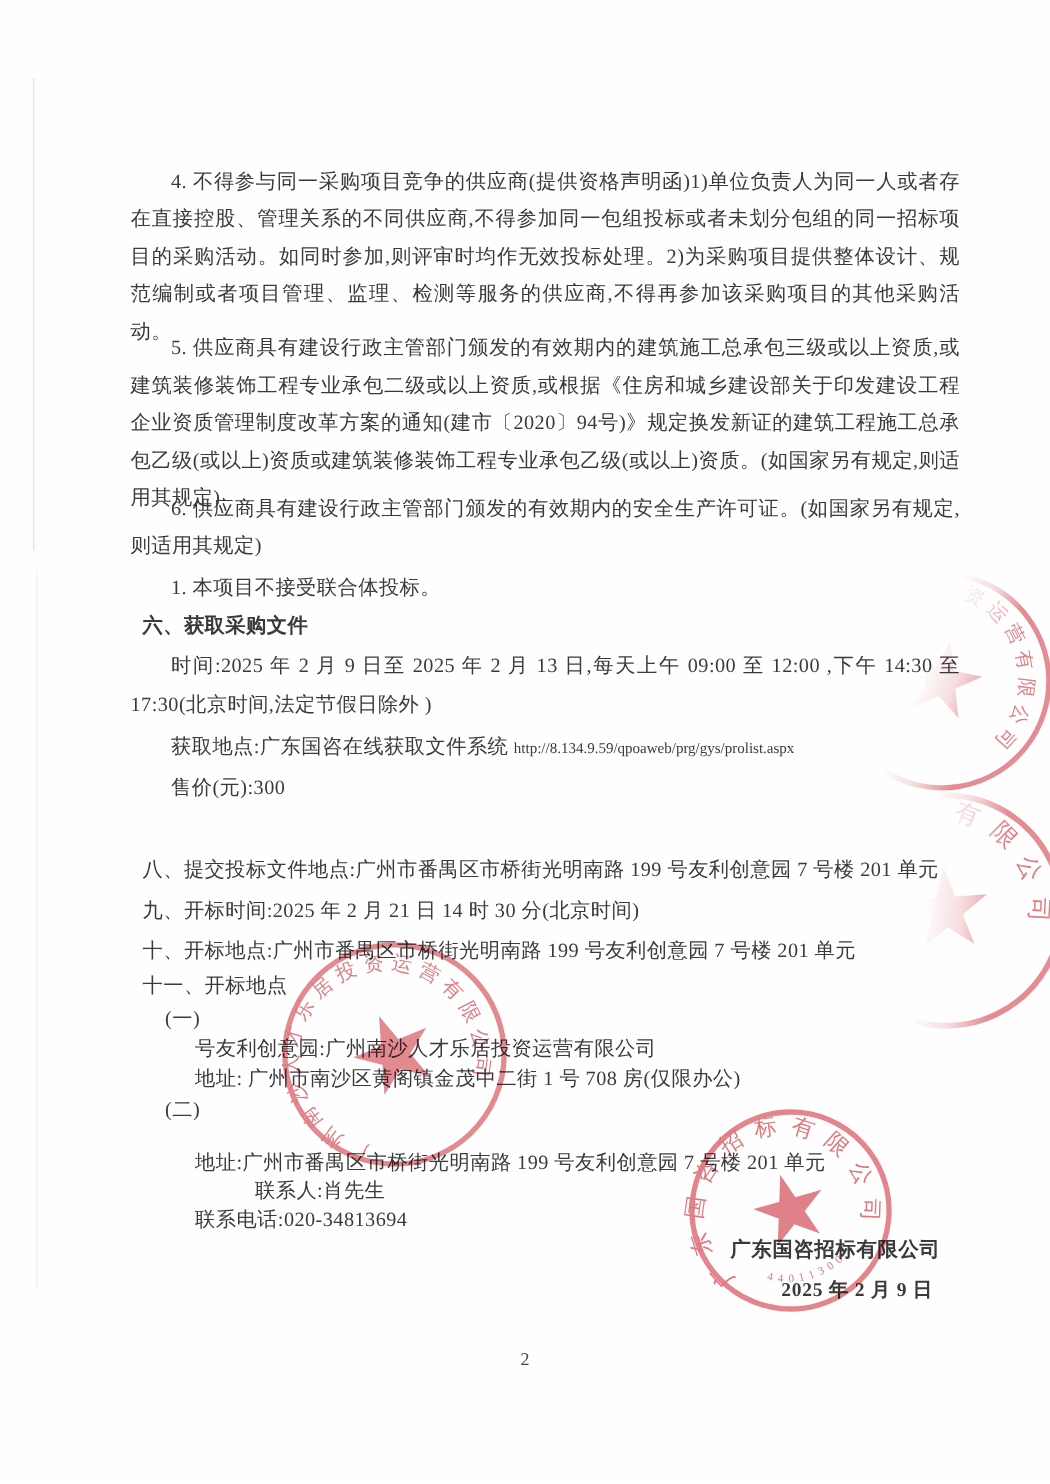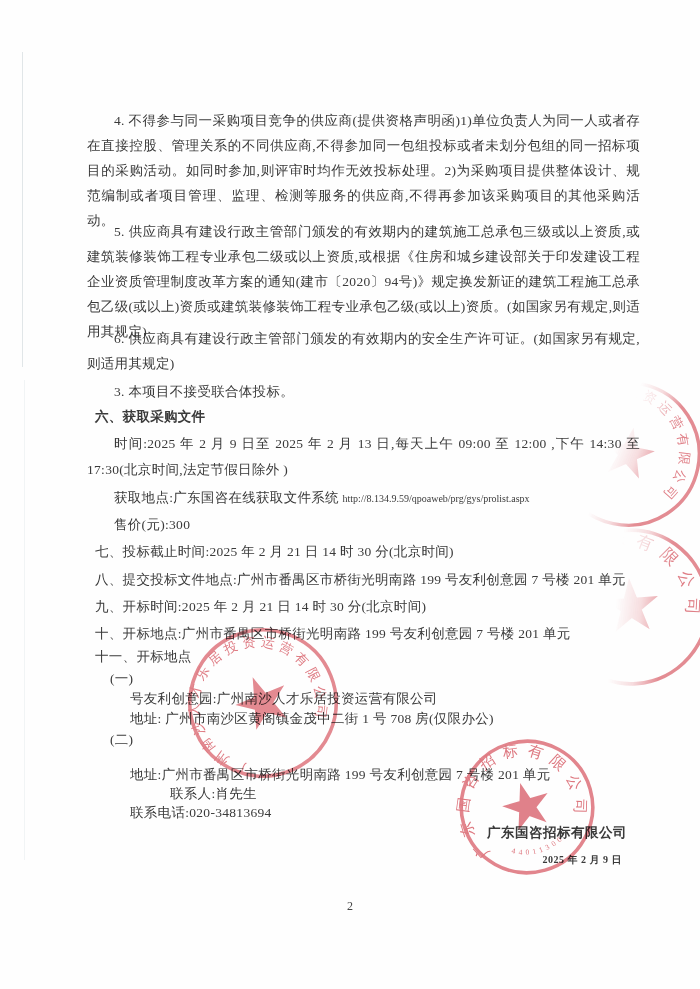--- a/index.html
+++ b/index.html
@@ -46,43 +46,42 @@
 <body>
 
 <div id="page">
 
   <div class="scan-edge"></div>
   <div class="scan-edge2"></div>
 
   <div class="txt para" style="left:87px;top:108px;">4. 不得参与同一采购项目竞争的供应商(提供资格声明函)1)单位负责人为同一人或者存在直接控股、管理关系的不同供应商,不得参加同一包组投标或者未划分包组的同一招标项目的采购活动。如同时参加,则评审时均作无效投标处理。2)为采购项目提供整体设计、规范编制或者项目管理、监理、检测等服务的供应商,不得再参加该采购项目的其他采购活动。</div>
   <div class="txt para" style="left:87px;top:219px;">5. 供应商具有建设行政主管部门颁发的有效期内的建筑施工总承包三级或以上资质,或建筑装修装饰工程专业承包二级或以上资质,或根据《住房和城乡建设部关于印发建设工程企业资质管理制度改革方案的通知(建市〔2020〕94号)》规定换发新证的建筑工程施工总承包乙级(或以上)资质或建筑装修装饰工程专业承包乙级(或以上)资质。(如国家另有规定,则适用其规定)</div>
   <div class="txt para" style="left:87px;top:326px;">6. 供应商具有建设行政主管部门颁发的有效期内的安全生产许可证。(如国家另有规定,则适用其规定)</div>
-  <div class="txt para" style="left:87px;top:379px;">3. 本项目不接受联合体投标。</div>
+  <div class="txt para" style="left:87px;top:379px;">1. 本项目不接受联合体投标。</div>
 
   <div class="txt row bold" style="left:95px;top:404px;">六、获取采购文件</div>
   <div class="txt para" style="left:87px;top:431px;line-height:26px;">时间:2025 年 2 月 9 日至 2025 年 2 月 13 日,每天上午 09:00 至 12:00 ,下午 14:30 至 17:30(北京时间,法定节假日除外 )</div>
   <div class="txt row" style="left:87px;top:485px;text-indent:2em;"><span>获取地点:广东国咨在线获取文件系统</span> <span class="url">http://8.134.9.59/qpoaweb/prg/gys/prolist.aspx</span></div>
   <div class="txt row" style="left:87px;top:512px;text-indent:2em;">售价(元):300</div>
 
-  <div class="txt row" style="left:95px;top:539px;">七、投标截止时间:2025 年 2 月 21 日 14 时 30 分(北京时间)</div>
   <div class="txt row" style="left:95px;top:567px;">八、提交投标文件地点:广州市番禺区市桥街光明南路 199 号友利创意园 7 号楼 201 单元</div>
   <div class="txt row" style="left:95px;top:594px;">九、开标时间:2025 年 2 月 21 日 14 时 30 分(北京时间)</div>
   <div class="txt row" style="left:95px;top:621px;text-align:right;">十、开标地点:广州市番禺区市桥街光明南路 199 号友利创意园 7 号楼 201 单元</div>
   <div class="txt row" style="left:95px;top:644px;">十一、开标地点</div>
 
   <div class="txt row" style="left:110px;top:666px;">(一)</div>
   <div class="txt row" style="left:130px;top:686px;">号友利创意园:广州南沙人才乐居投资运营有限公司</div>
   <div class="txt row" style="left:130px;top:706px;">地址: 广州市南沙区黄阁镇金茂中二街 1 号 708 房(仅限办公)</div>
   <div class="txt row" style="left:110px;top:727px;">(二)</div>
   <div class="txt row" style="left:130px;top:762px;">地址:广州市番禺区市桥街光明南路 199 号友利创意园 7 号楼 201 单元</div>
   <div class="txt row" style="left:130px;top:781px;margin-left:40px;">联系人:肖先生</div>
   <div class="txt row" style="left:130px;top:800px;">联系电话:020-34813694</div>
 
   <div class="txt row sign" style="right:73px;top:820px;font-size:13.5px;">广东国咨招标有限公司</div>
-  <div class="txt row sign" style="right:78px;top:847px;font-size:10px;">2025 年 2 月 9 日</div>
+  <div class="txt row sign" style="right:78px;top:847px;font-size:13px;">2025 年 2 月 9 日</div>
 
   <div class="pagenum">2</div>
 
   <div class="seal r-buyer" style="left:184px;top:624px;opacity:.82;">
     <svg width="158" height="158" viewBox="0 0 160 160">
       <circle cx="80" cy="80" r="74" fill="none" stroke="#d9606a" stroke-width="3.6" opacity=".9"></circle>
       <path id="ringBuyer" d="M 80,140 A 60,60 0 1 1 80.01,139.999" fill="none"></path>
       <text font-size="13.5" letter-spacing="4.5" fill="#d9606a" font-family="Liberation Serif, serif">
         <textPath href="#ringBuyer" startOffset="40">广州南沙人才乐居投资运营有限公司</textPath>
       </text>

